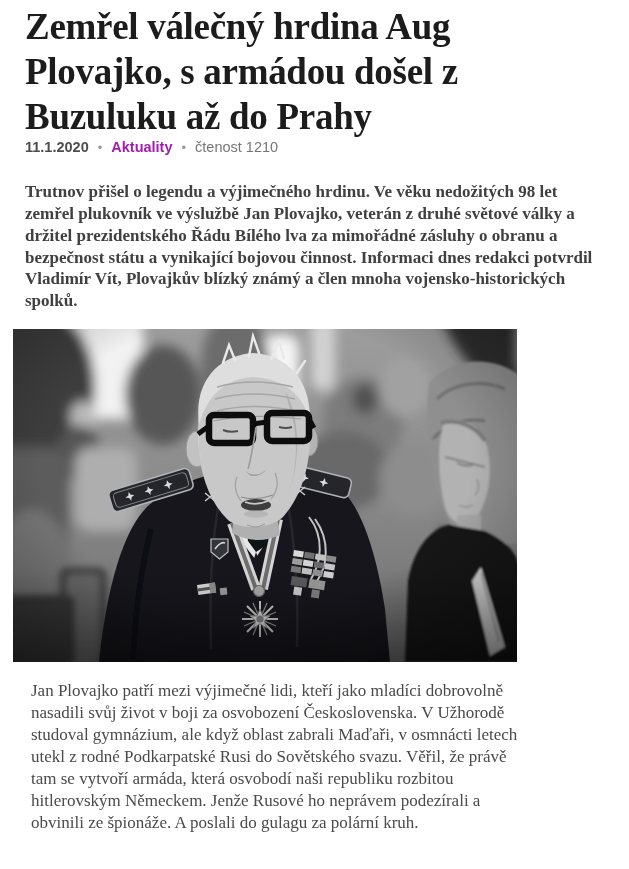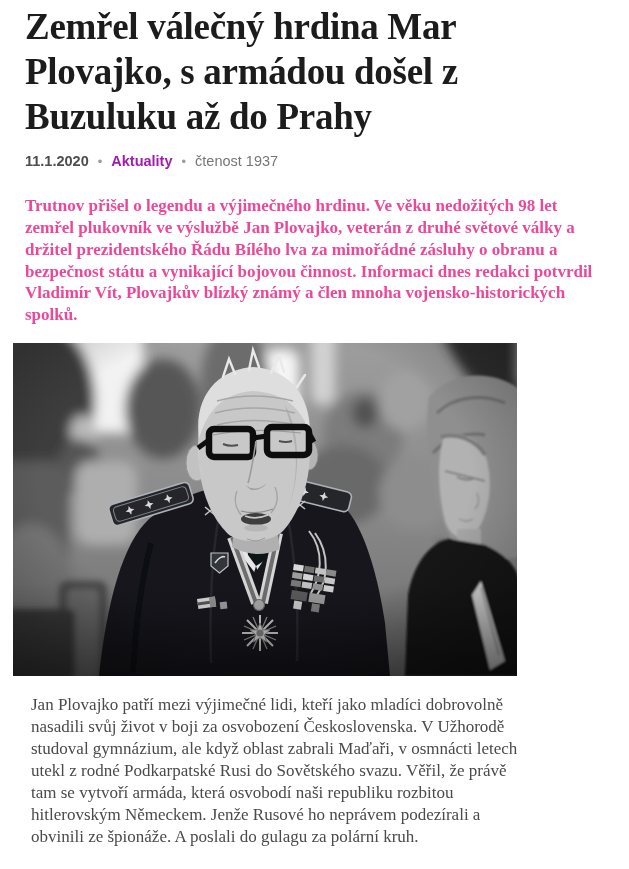--- a/index.html
+++ b/index.html
@@ -9,59 +9,58 @@
     -webkit-font-smoothing:antialiased;
   }
   .container{padding:0 25px;}
   h1.title{
     margin:0;padding-top:4px;
     max-width:520px;
     font-size:37px;line-height:1.22;font-weight:700;
     color:#1c1c1c;letter-spacing:-0.3px;
   }
   .meta{
-    margin-top:14px;
     font-family:"Liberation Sans","DejaVu Sans",sans-serif;
     font-size:14.5px;color:#767676;
     display:flex;align-items:center;gap:9px;
   }
   .meta .strong{font-weight:700;color:#4d4d4d;}
   .meta .dot{color:#9a9a9a;font-size:13px;line-height:1;}
   .meta a.category{text-decoration:none;color:#a21caf;font-weight:700;cursor:pointer;}
   p.lead{
     margin:26px 0 0 0;
     max-width:580px;
     font-size:17px;line-height:1.28;font-weight:700;
-    color:#ec4899;
+    color:#404040;
   }
   figure.photo{
     margin:17px 0 0 -12px;padding:0;
     width:504px;height:333px;line-height:0;
   }
   figure.photo svg{display:block;}
   p.bodytext{
     margin:18px 0 0 6px;
     max-width:502px;
     font-size:17px;line-height:1.3;font-weight:400;
     color:#4a4a4a;
   }
 </style>
 </head>
 <body>
 
 <article class="container">
 
-  <h1 class="title">Zemřel válečný hrdina Mar Plovajko, s armádou došel z Buzuluku až do Prahy</h1>
+  <h1 class="title">Zemřel válečný hrdina Aug Plovajko, s armádou došel z Buzuluku až do Prahy</h1>
 
   <div class="meta">
     <span class="strong">11.1.2020</span>
     <span class="dot">•</span>
     <a class="category">Aktuality</a>
     <span class="dot">•</span>
-    <span>čtenost 1937</span>
+    <span>čtenost 1210</span>
   </div>
 
   <p class="lead">Trutnov přišel o legendu a výjimečného hrdinu. Ve věku nedožitých 98 let zemřel plukovník ve výslužbě Jan Plovajko, veterán z druhé světové války a držitel prezidentského Řádu Bílého lva za mimořádné zásluhy o obranu a bezpečnost státu a vynikající bojovou činnost. Informaci dnes redakci potvrdil Vladimír Vít, Plovajkův blízký známý a člen mnoha vojensko-historických spolků.</p>
 
   <figure class="photo">
     <svg viewBox="0 0 504 333" width="504" height="333" role="img">
       <defs>
         <filter id="b6" x="-20%" y="-20%" width="140%" height="140%">
             <feGaussianBlur stdDeviation="6"></feGaussianBlur>
           </filter>

